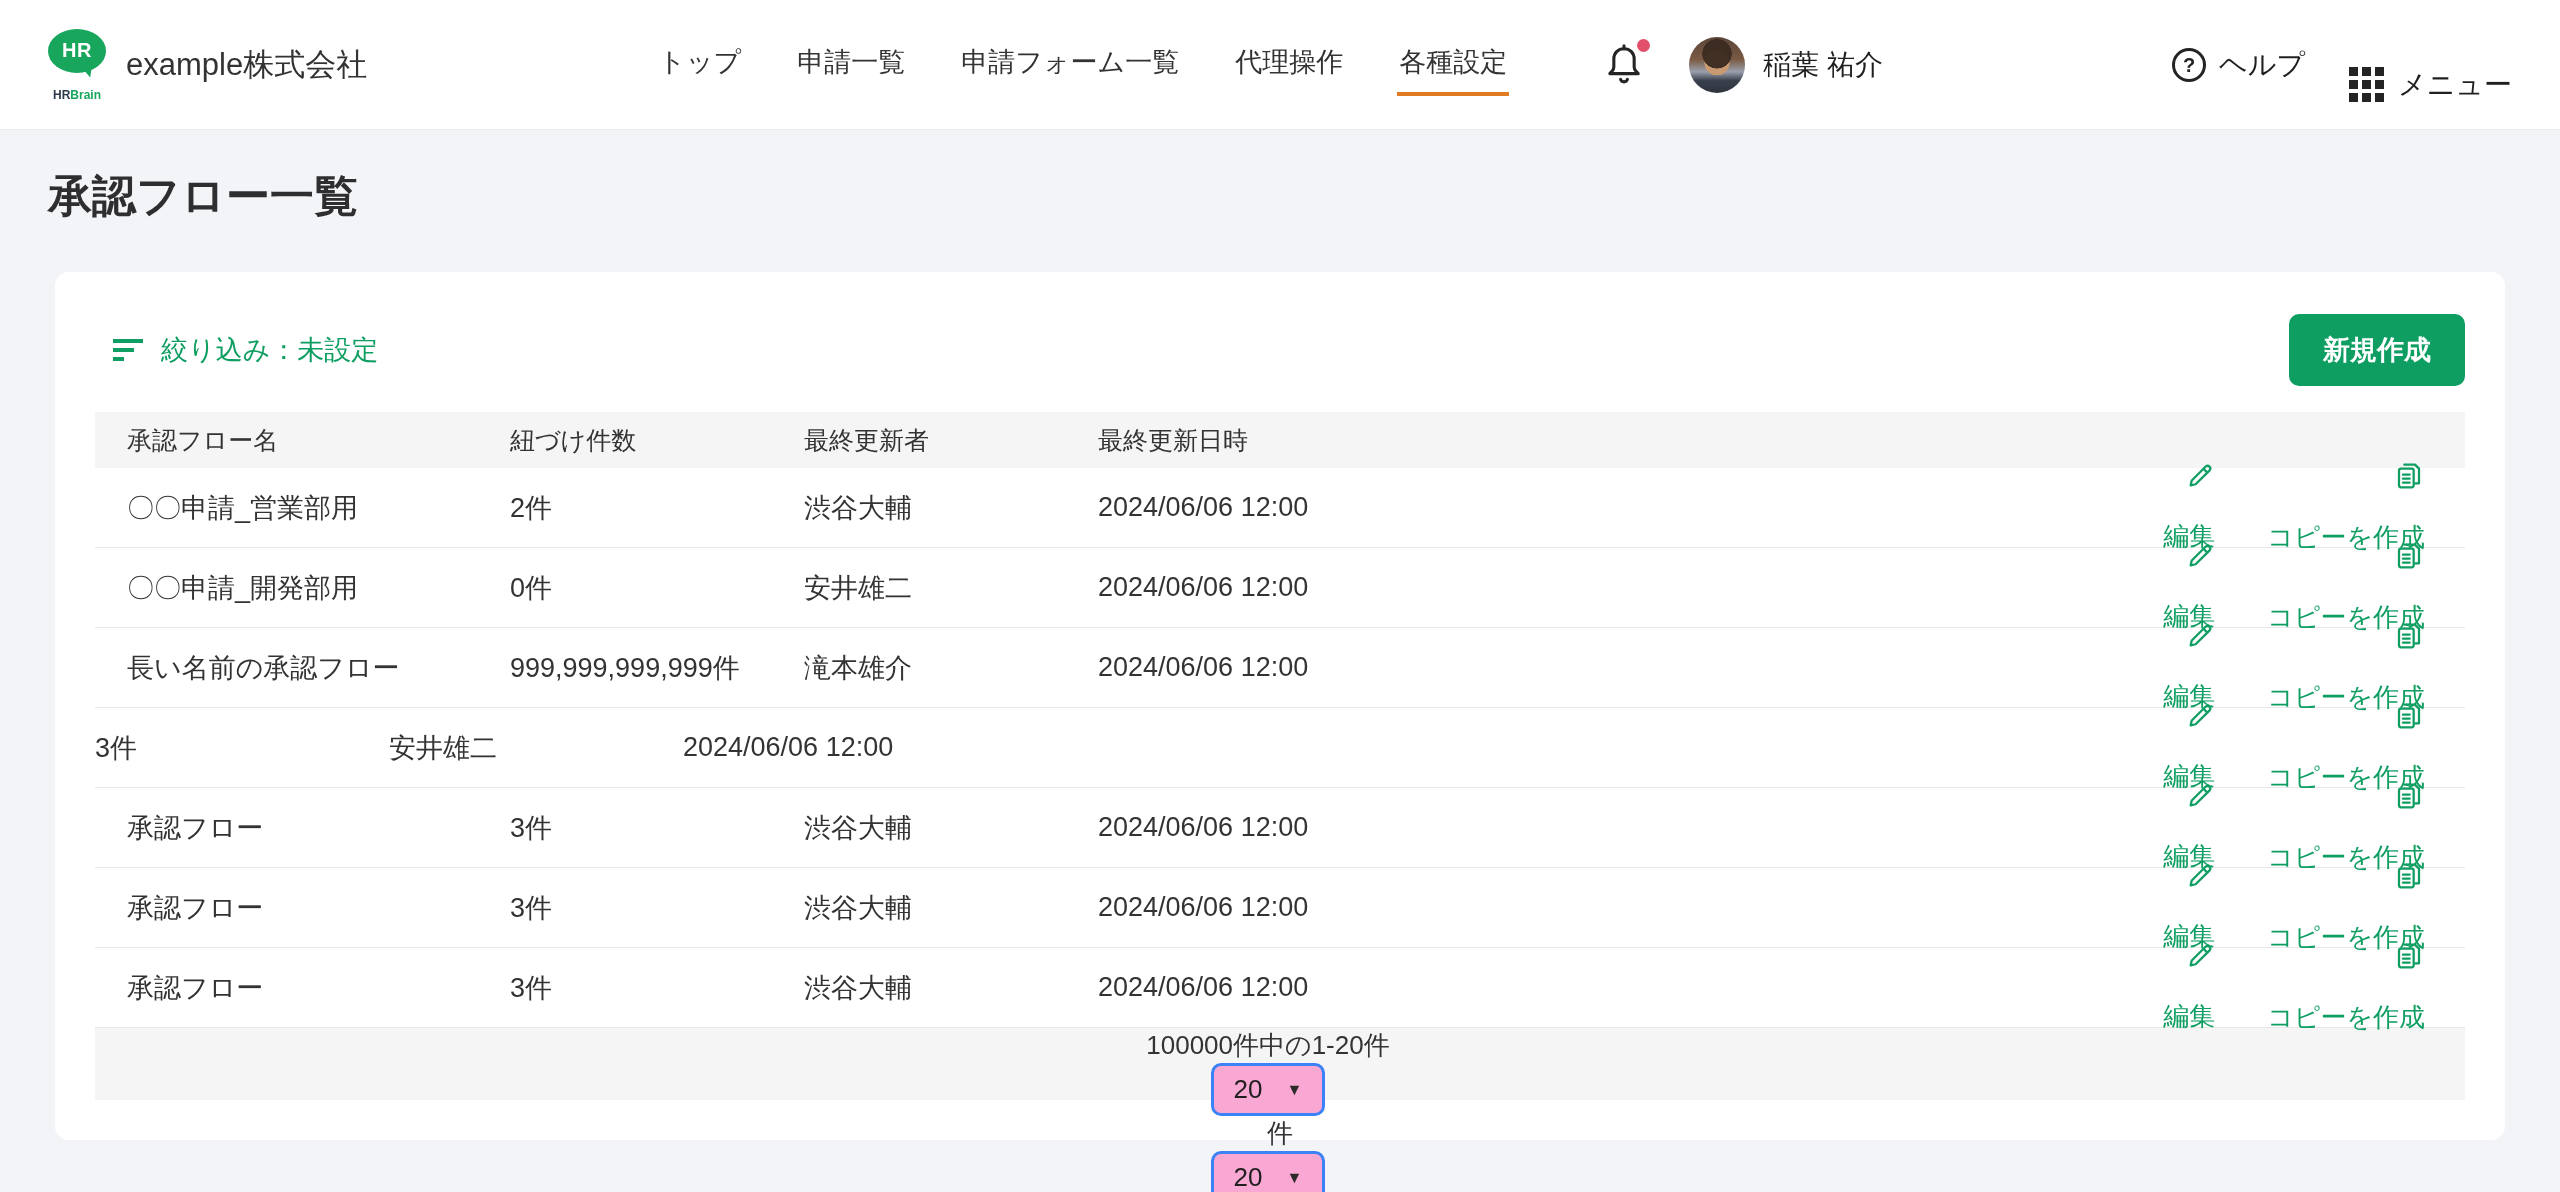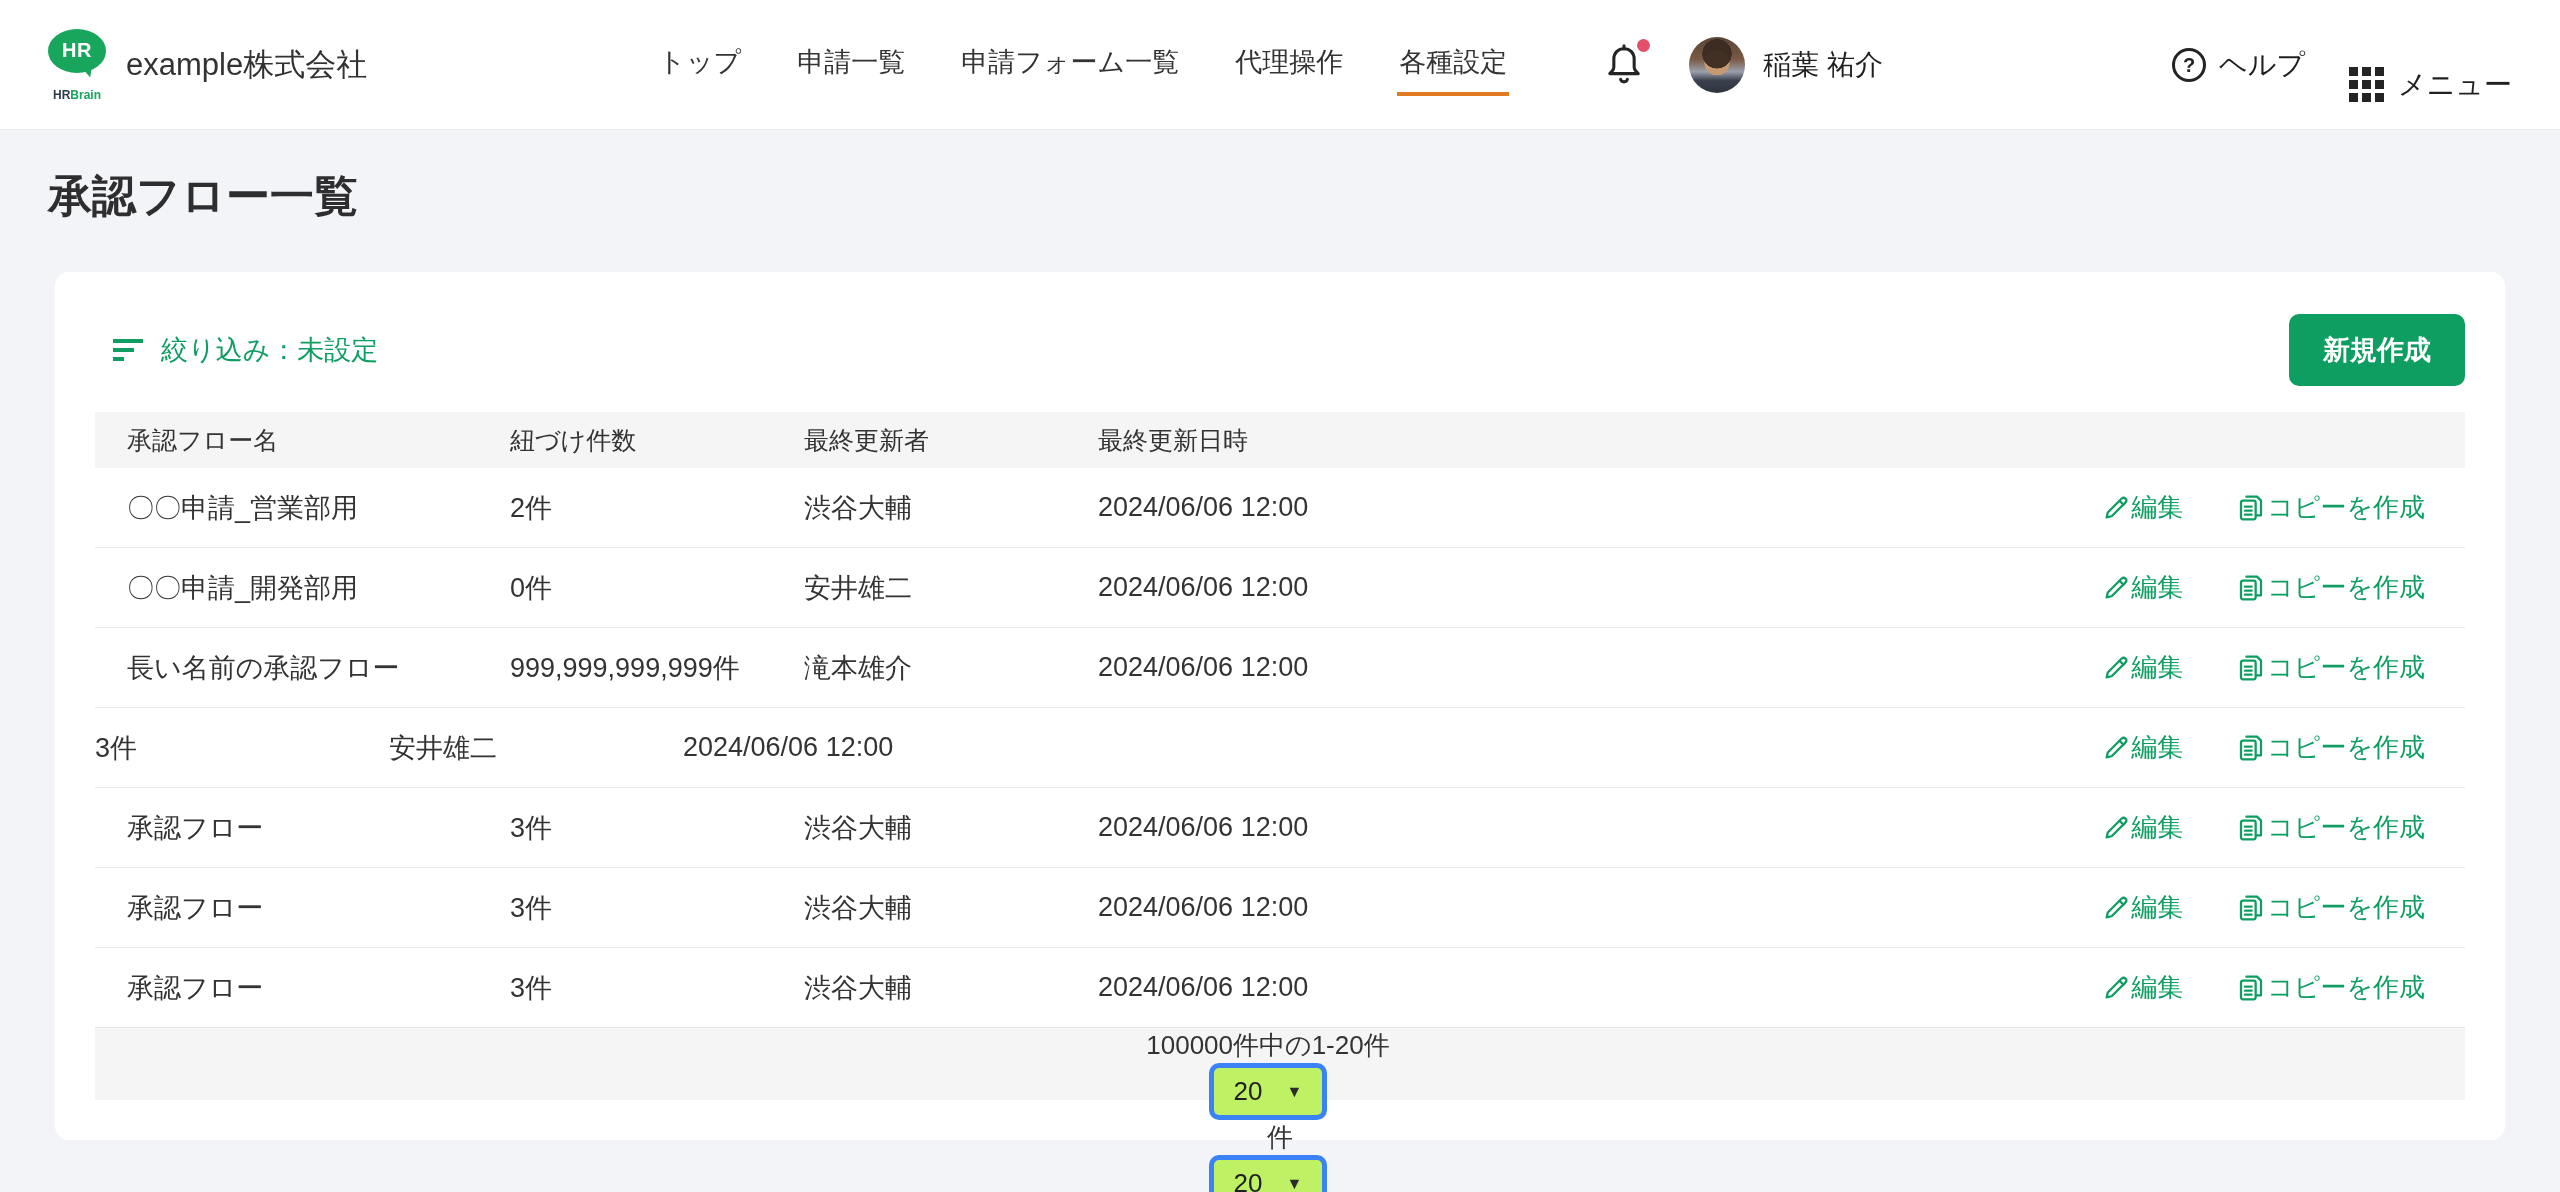--- a/index.html
+++ b/index.html
@@ -86,33 +86,33 @@
 
   
   .tbl{width:100%;}
   .tbl-head{display:flex;align-items:center;height:56px;background:var(--zebra);font-size:25px;color:var(--ink-soft);}
   .tbl-row{display:flex;align-items:center;height:80px;border-bottom:1px solid var(--line);font-size:27px;color:var(--ink-soft);background:#fff;}
   .col-name{width:415px;padding-left:32px;white-space:nowrap;overflow:hidden;text-overflow:ellipsis;}
   .col-count{width:294px;white-space:nowrap;}
   .col-updater{width:294px;white-space:nowrap;}
   .col-datetime{flex:1;white-space:nowrap;}
   .col-actions{display:flex;align-items:center;gap:52px;padding-right:40px;}
-  .action-link{display:flex;align-items:center;gap:0;color:var(--green);font-size:26px;cursor:pointer;white-space:nowrap;}
+  .action-link{display:flex;align-items:flex-end;gap:28px;color:var(--green);font-size:26px;cursor:pointer;white-space:nowrap;flex-direction:column;}
 
   
   .tbl-footer{
     display:flex;align-items:center;
     height:72px;background:var(--zebra);font-size:26px;color:var(--ink-soft);
     padding-right:24px;
     flex-direction:column;
   }
   .v-div{width:1px;height:42px;background:#DCDCDE;margin:0 30px;}
   .dropdown{
-    display:flex;align-items:center;gap:24px;background:#bef264;
-    border:5px solid #3b82f6;border-radius:10px;padding:8px 20px;
+    display:flex;align-items:center;gap:24px;background:#f9a8d4;
+    border:3px solid #3b82f6;border-radius:10px;padding:8px 20px;
     font-size:26px;color:#1f1f1f;cursor:pointer;
   }
   .caret{font-size:16px;color:#2b2b2b;}
   .unit{margin-left:24px;}
   .pages-label{margin-left:1px;}
   .pager-arrows{display:flex;gap:46px;font-size:37px;color:#3A3A3A;margin-left:4px;}
   .pager-arrows span{cursor:pointer;line-height:1;}
 </style>
 </head>
 <body>

